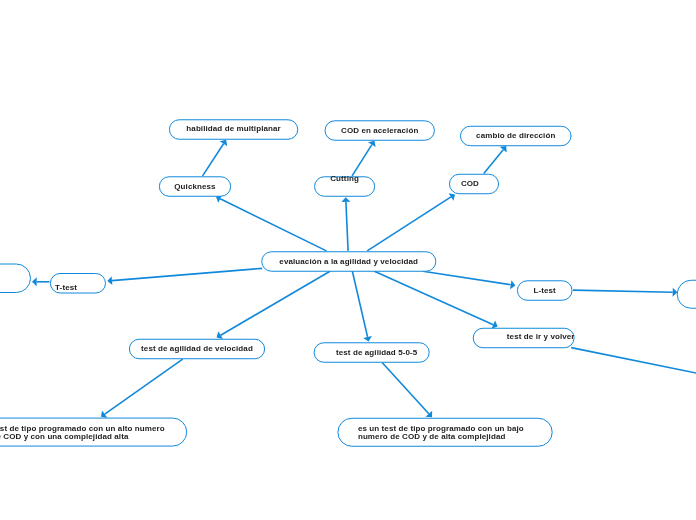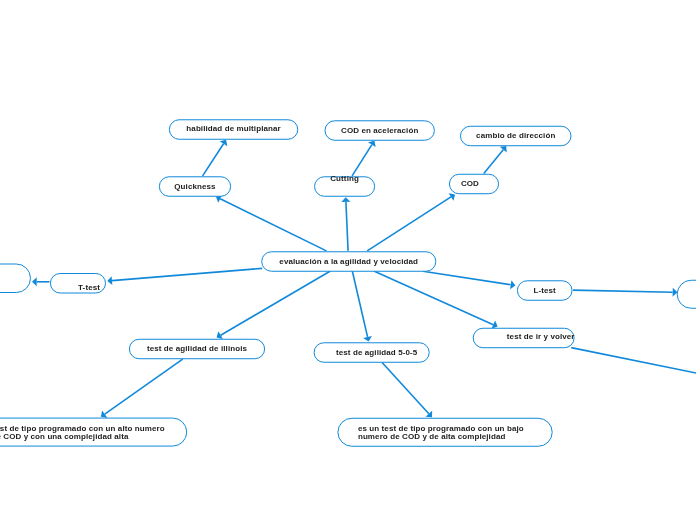--- a/index.html
+++ b/index.html
@@ -115,28 +115,28 @@
       </div>
       <div class="node" style="left: 314.05px; top: 169px; width: 61.1px; height: 20.48px;">
         <span class="lbl">Cutting</span>
       </div>
       <div class="node" style="left: 448.95px; top: 173.75px; width: 42px; height: 20.48px;">
         <span class="lbl">COD</span>
       </div>
       <div class="node" style="left: 261.2px; top: 251.27px; width: 175.1px; height: 20.48px;">
         <span class="lbl">evaluación a la agilidad y velocidad</span>
       </div>
-      <div class="node" style="left: 61px; top: 273px; width: 56.1px; height: 30px;">
+      <div class="node" style="left: 38px; top: 273px; width: 56.1px; height: 30px;">
         <span class="lbl">T-test</span>
       </div>
       <div class="node" style="left: 516.9px; top: 280.27px; width: 55.6px; height: 20.48px; align-items: center;">
         <span class="lbl">L-test</span>
       </div>
       <div class="node" style="left: 128.9px; top: 338.75px; width: 136.2px; height: 20.48px;">
-        <span class="lbl">test de agilidad de illinois</span>
+        <span class="lbl">test de agilidad de velocidad</span>
       </div>
       <div class="node" style="left: 313.6px; top: 342.27px; width: 116.1px; height: 20.48px; padding-left: 10px;">
         <span class="lbl">test de agilidad 5-0-5</span>
       </div>
       <div class="node" style="left: 472.7px; top: 318px; width: 101.9px; height: 37px; justify-content: flex-end;">
         <span class="lbl">test de ir y volver</span>
       </div>
       <div class="node" style="left: -155px; top: 263.5px; width: 186px; height: 29.5px;">
         <span class="lbl"></span>
       </div>

